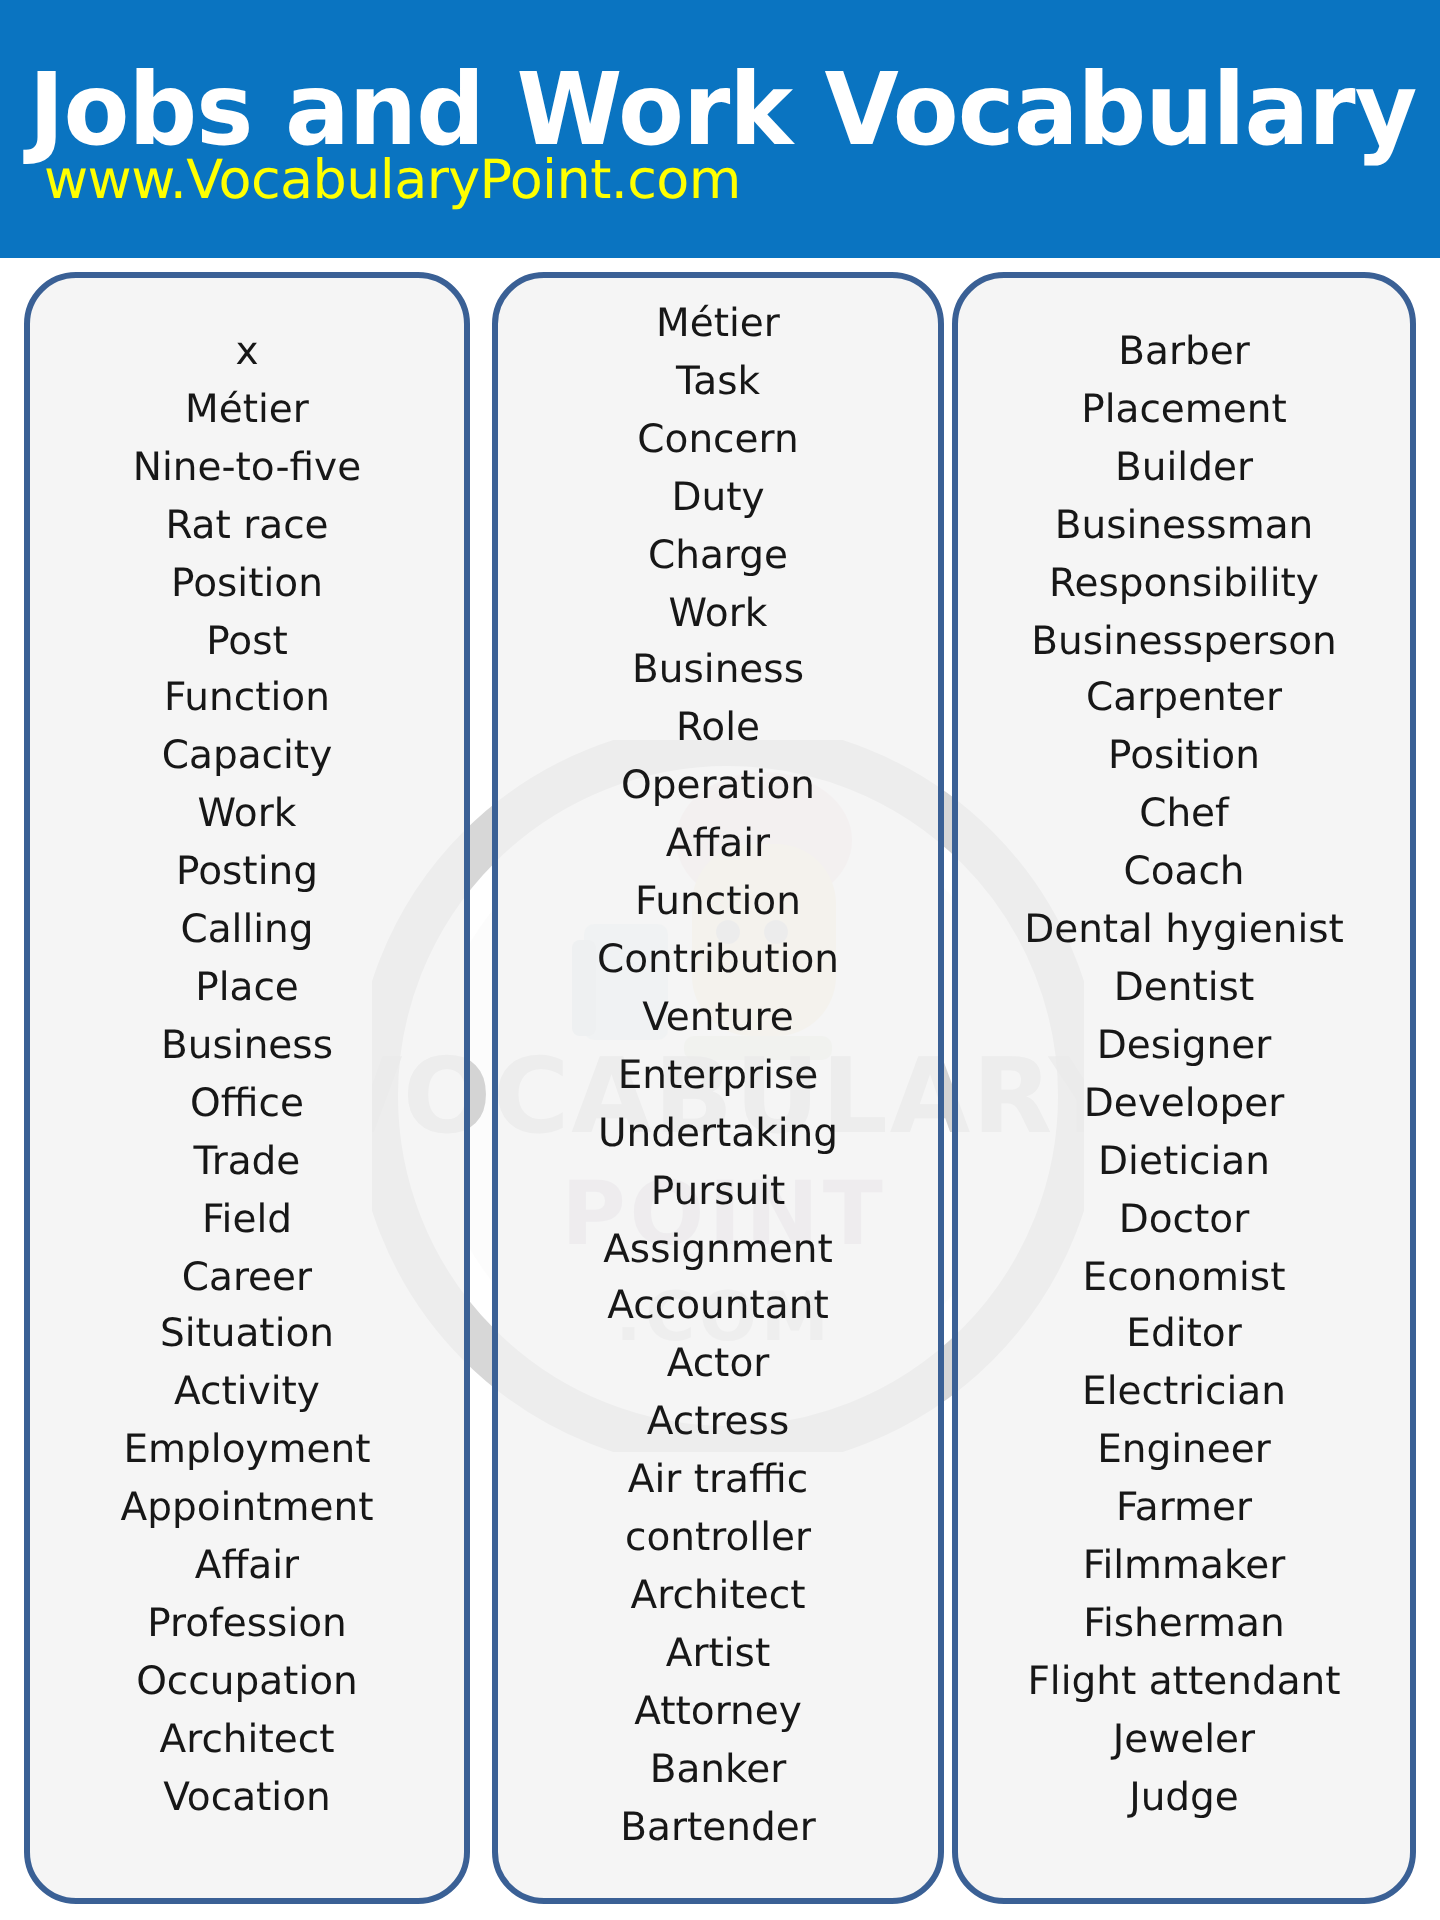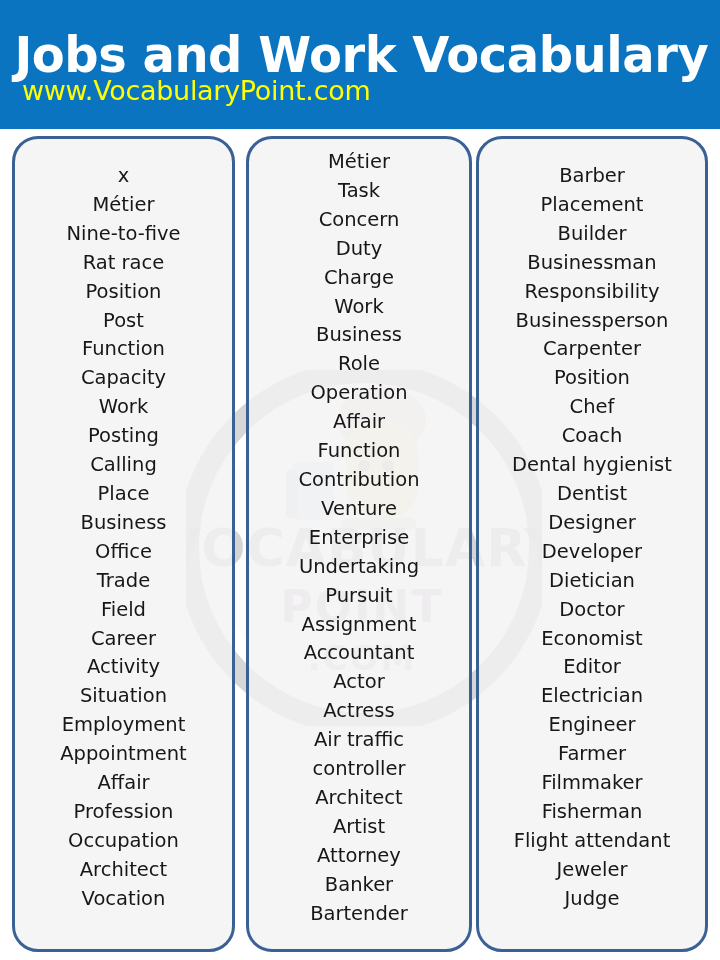--- a/index.html
+++ b/index.html
@@ -149,22 +149,22 @@
         <li>Capacity</li>
         <li>Work</li>
         <li>Posting</li>
         <li>Calling</li>
         <li>Place</li>
         <li>Business</li>
         <li>Office</li>
         <li>Trade</li>
         <li>Field</li>
         <li>Career</li>
+        <li>Situation</li>
         <li>Activity</li>
-        <li>Situation</li>
         <li>Employment</li>
         <li>Appointment</li>
         <li>Affair</li>
         <li>Profession</li>
         <li>Occupation</li>
         <li>Architect</li>
         <li>Vocation</li>
       </ul>
   </div>
 

